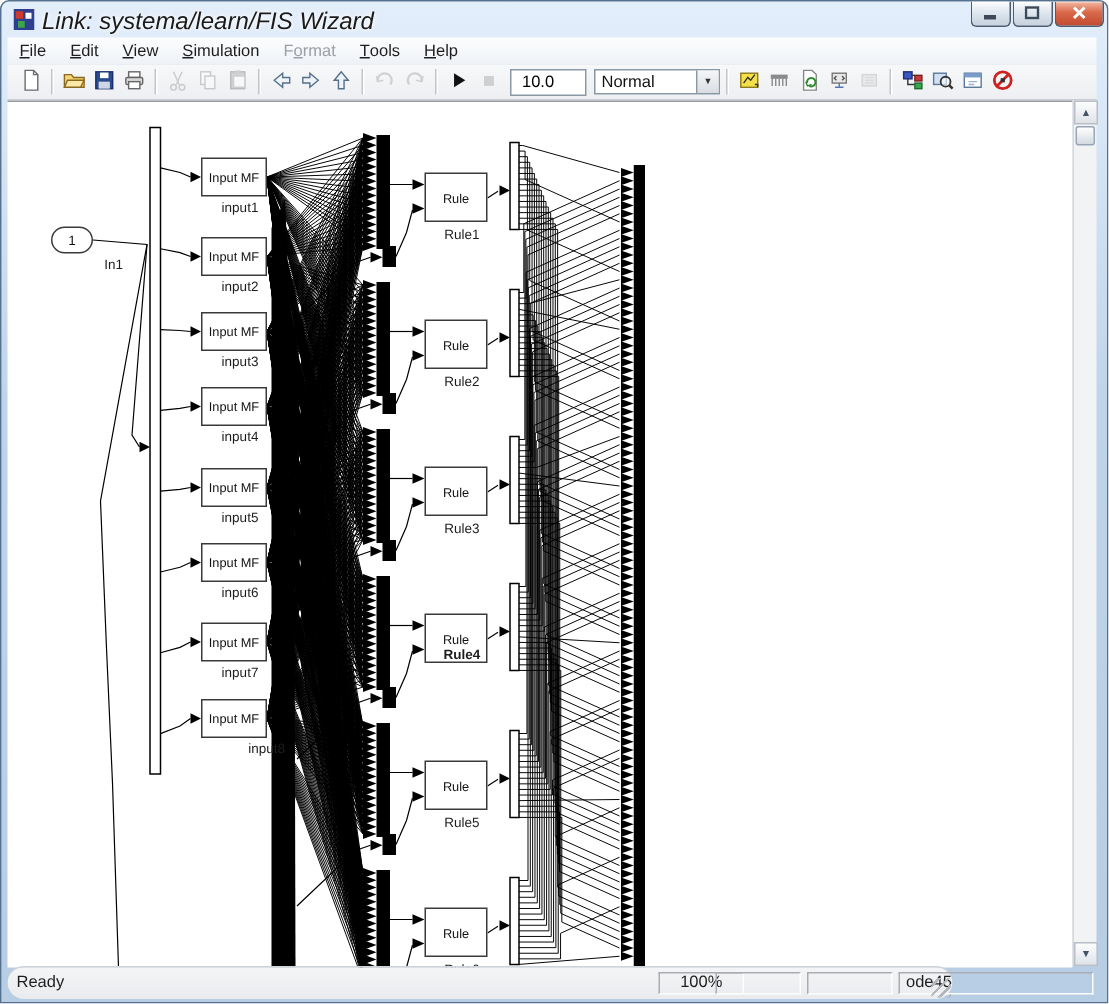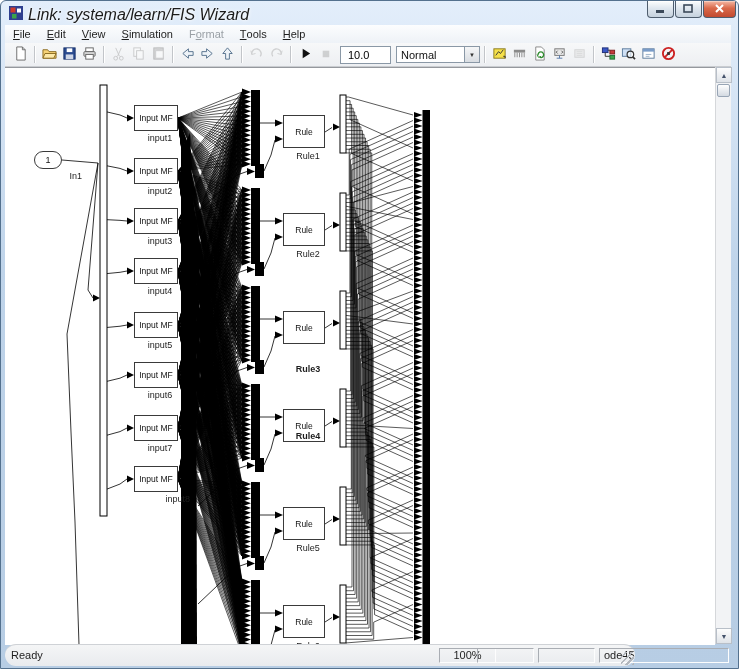--- a/index.html
+++ b/index.html
@@ -1462,21 +1462,21 @@
       <div class="blk-label" style="left: 125px; top: 322px; width: 60px;">input6</div>
       <div class="blk" style="left: 129px; top: 347px; width: 44px; height: 26px;">Input MF</div>
       <div class="blk-label" style="left: 125px; top: 375px; width: 60px;">input7</div>
       <div class="blk" style="left: 129px; top: 398px; width: 44px; height: 26px;">Input MF</div>
       <div class="blk-label" style="left: 125px; top: 426px; width: 60px; text-align: right;">input8</div>
       <div class="blk" style="left: 278px; top: 47px; width: 42px; height: 33px;">Rule</div>
       <div class="blk-label" style="left: 273px; top: 83px; width: 60px;">Rule1</div>
       <div class="blk" style="left: 278px; top: 145px; width: 42px; height: 33px;">Rule</div>
       <div class="blk-label" style="left: 273px; top: 181px; width: 60px;">Rule2</div>
       <div class="blk" style="left: 278px; top: 243px; width: 42px; height: 33px;">Rule</div>
-      <div class="blk-label" style="left: 273px; top: 296px; width: 60px; font-weight: bold;">Rule3</div>
+      <div class="blk-label" style="left: 273px; top: 279px; width: 60px;">Rule3</div>
       <div class="blk" style="left: 278px; top: 341px; width: 42px; height: 33px;">Rule</div>
       <div class="blk-label" style="left: 273px; top: 363px; width: 60px; font-weight: bold;">Rule4</div>
       <div class="blk" style="left: 278px; top: 439px; width: 42px; height: 33px;">Rule</div>
       <div class="blk-label" style="left: 273px; top: 475px; width: 60px;">Rule5</div>
       <div class="blk" style="left: 278px; top: 537px; width: 42px; height: 33px;">Rule</div>
       <div class="blk-label" style="left: 273px; top: 573px; width: 60px;">Rule6</div>
     </div>
 
   <div class="vsb">
     <div class="sbtn up">

